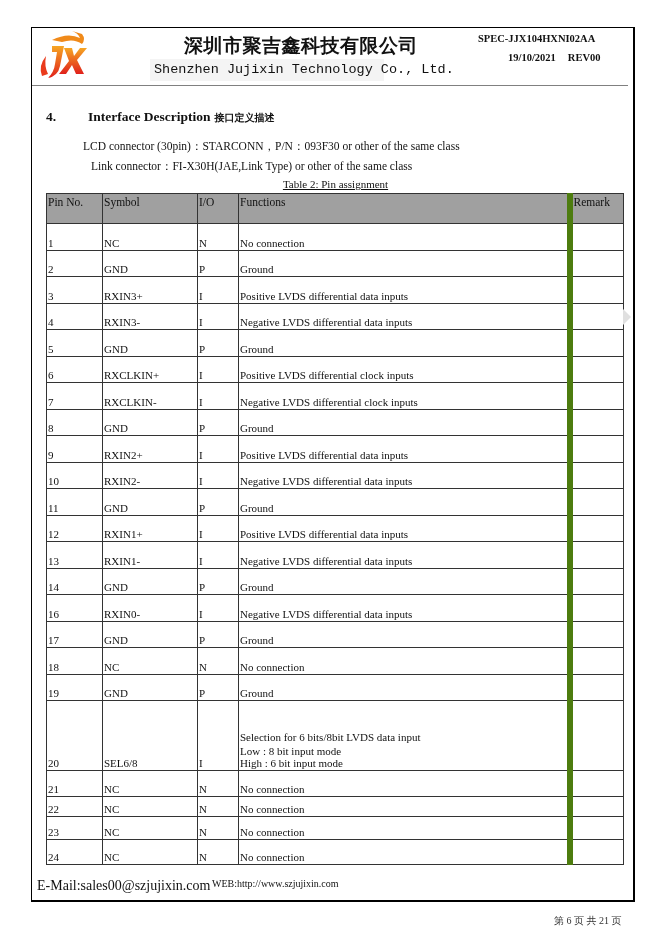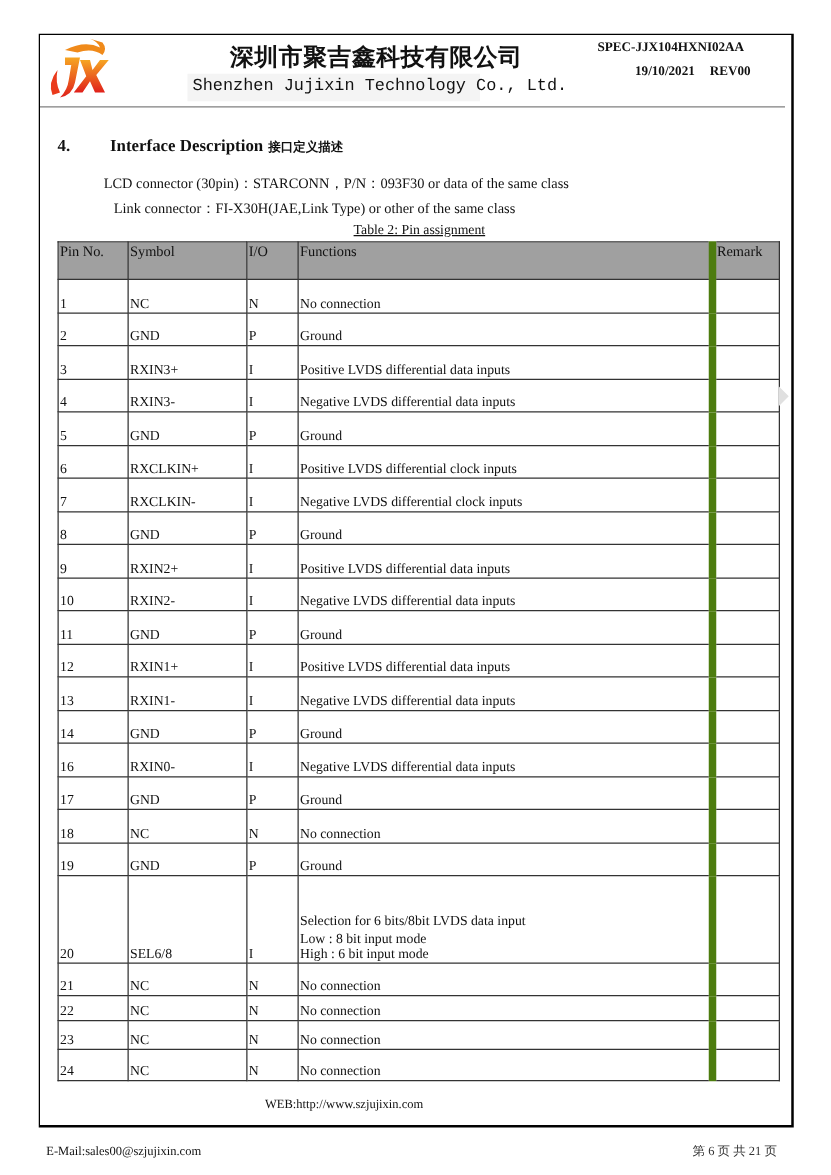--- a/index.html
+++ b/index.html
@@ -42,21 +42,21 @@
     table.pins tr.r-tall { height: 70px; }
     table.pins tr.r-s1 { height: 26px; }
     table.pins tr.r-s2 { height: 20px; }
     table.pins tr.r-s3 { height: 23px; }
     table.pins tr.r-s4 { height: 25px; }
     col.c-pin { width: 56px; } col.c-sym { width: 95px; } col.c-io { width: 41px; } col.c-fn { width: 331px; } col.c-rm { width: 54px; }
     .fn-lines span { display: block; }
     .fn-lines span:first-child { margin-bottom: 2px; }
 
     
-    .footer-email { position: absolute; left: 37px; top: 878px; font-size: 10px; white-space: nowrap; margin-top: 38px; }
+    .footer-email { position: absolute; left: 37px; top: 878px; font-size: 14px; white-space: nowrap; }
     .footer-web { position: absolute; left: 212px; top: 878px; font-size: 10px; white-space: nowrap; }
     .footer-page { position: absolute; left: 554px; top: 878px; width: 80px; overflow: hidden; font-size: 10px;
                    white-space: nowrap; font-family: Liberation Serif, serif; color: #333; margin-top: 36px; }
 
     .next-arrow { position: absolute; left: 623px; top: 309px; width: 0; height: 0;
                   border-top: 8px solid transparent; border-bottom: 8px solid transparent; border-left: 8px solid #e0e0e0;
                   cursor: pointer; }
   </style>
 </head>
 <body>
@@ -81,21 +81,21 @@
 <div class="title-en">Shenzhen Jujixin Technology Co., Ltd.</div>
 <div class="spec-code">SPEC-JJX104HXNI02AA</div>
 <div class="spec-date">
   <span>19/10/2021</span><span class="rev">REV00</span>
 </div>
 <div class="header-rule"></div>
 
 <div class="section-heading">
   <span class="num">4.</span><span>Interface Description</span><span class="cn">接口定义描述</span>
 </div>
-<div class="desc-1">LCD connector (30pin)：STARCONN，P/N：093F30 or data of the same class</div>
+<div class="desc-1">LCD connector (30pin)：STARCONN，P/N：093F30 or other of the same class</div>
 <div class="desc-2">Link connector：FI-X30H(JAE,Link Type) or other of the same class</div>
 <div class="table-caption"><span>Table 2: Pin assignment</span></div>
 
 <table class="pins">
   <colgroup>
       <col class="c-pin">
       <col class="c-sym">
       <col class="c-io">
       <col class="c-fn">
       <col class="c-rm">

